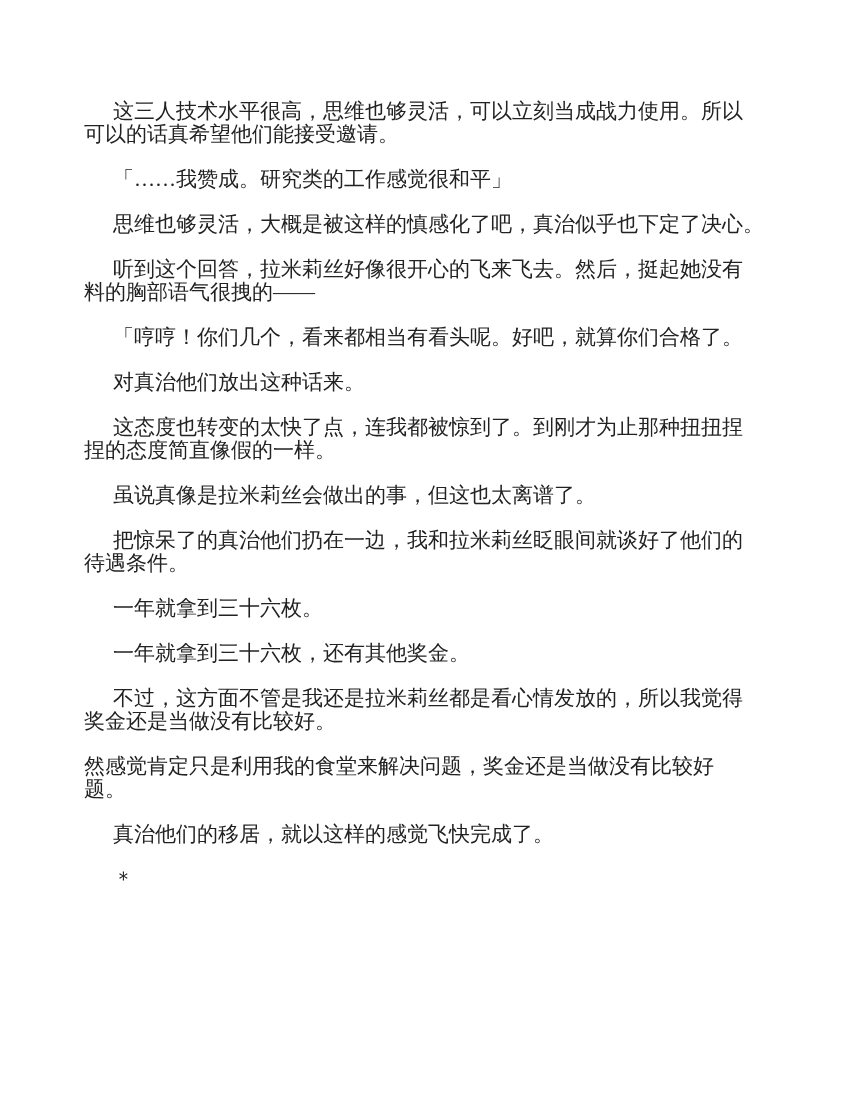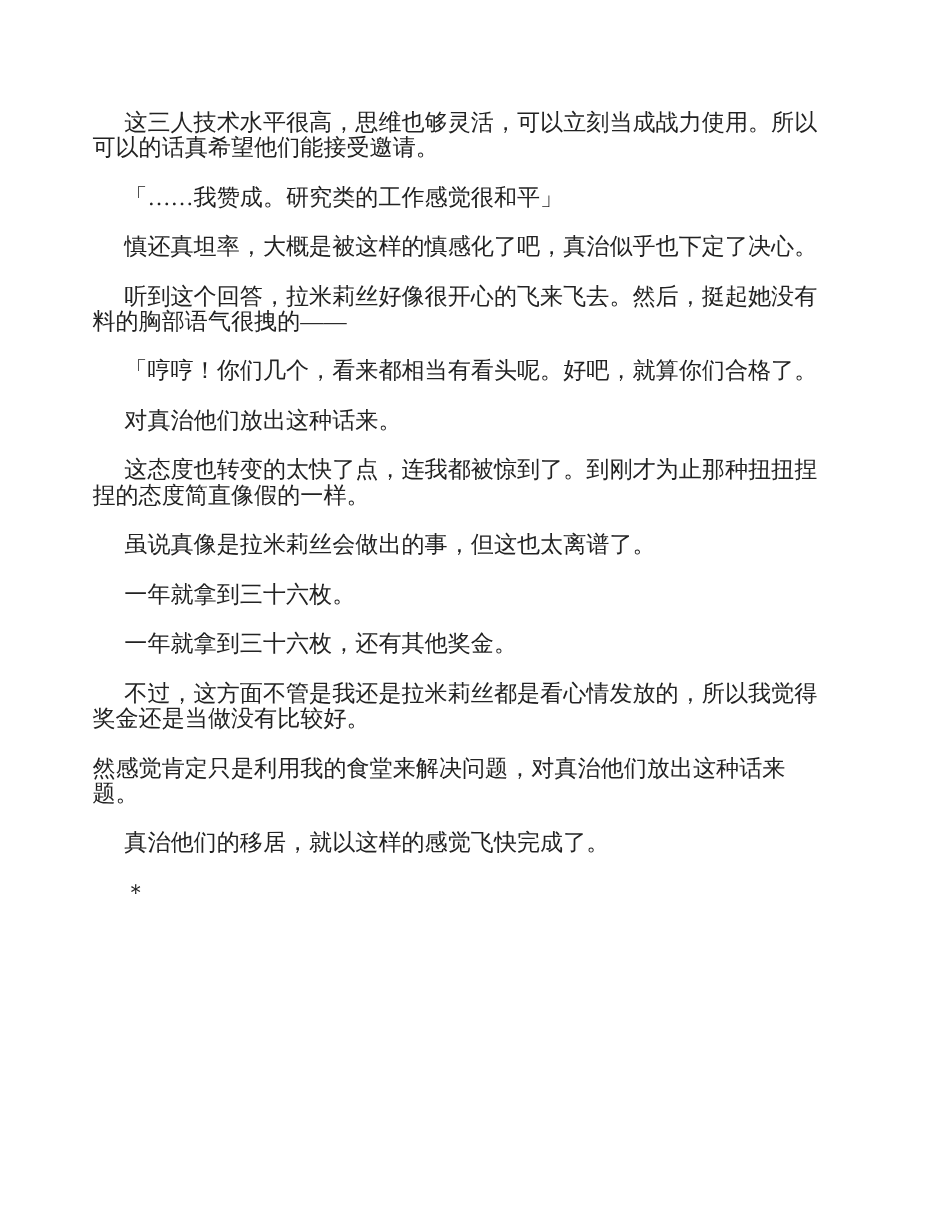--- a/index.html
+++ b/index.html
@@ -54,21 +54,21 @@
     <div class="para">
       <span class="line indent">这三人技术水平很高，思维也够灵活，可以立刻当成战力使用。所以</span>
       <span class="line">可以的话真希望他们能接受邀请。</span>
     </div>
 
     <div class="para">
       <span class="line indent">「……我赞成。研究类的工作感觉很和平」</span>
     </div>
 
     <div class="para">
-      <span class="line indent">慎还真坦率，大概是被这样的慎感化了吧，真治似乎也下定了决心。</span>
+      <span class="line indent">思维也够灵活，大概是被这样的慎感化了吧，真治似乎也下定了决心。</span>
     </div>
 
 
     <div class="para">
       <span class="line indent">听到这个回答，拉米莉丝好像很开心的飞来飞去。然后，挺起她没有</span>
       <span class="line">料的胸部语气很拽的——</span>
     </div>
 
     <div class="para">
       <span class="line indent">「哼哼！你们几个，看来都相当有看头呢。好吧，就算你们合格了。</span>
@@ -80,36 +80,40 @@
 
     <div class="para">
       <span class="line indent">这态度也转变的太快了点，连我都被惊到了。到刚才为止那种扭扭捏</span>
       <span class="line">捏的态度简直像假的一样。</span>
     </div>
 
     <div class="para">
       <span class="line indent">虽说真像是拉米莉丝会做出的事，但这也太离谱了。</span>
     </div>
 
+    <div class="para">
+      <span class="line indent">把惊呆了的真治他们扔在一边，我和拉米莉丝眨眼间就谈好了他们的</span>
+      <span class="line">待遇条件。</span>
+    </div>
 
     <div class="para">
       <span class="line indent">一年就拿到三十六枚。</span>
     </div>
 
     <div class="para">
       <span class="line indent">一年就拿到三十六枚，还有其他奖金。</span>
     </div>
 
     <div class="para">
       <span class="line indent">不过，这方面不管是我还是拉米莉丝都是看心情发放的，所以我觉得</span>
       <span class="line">奖金还是当做没有比较好。</span>
     </div>
 
     <div class="para">
-      <span class="line">然感觉肯定只是利用我的食堂来解决问题，对真治他们放出这种话来</span>
+      <span class="line">然感觉肯定只是利用我的食堂来解决问题，奖金还是当做没有比较好</span>
       <span class="line">题。</span>
     </div>
 
     <div class="para">
       <span class="line indent">真治他们的移居，就以这样的感觉飞快完成了。</span>
     </div>
 
     <div class="para section-break">
       <span class="line indent">＊</span>
     </div>

